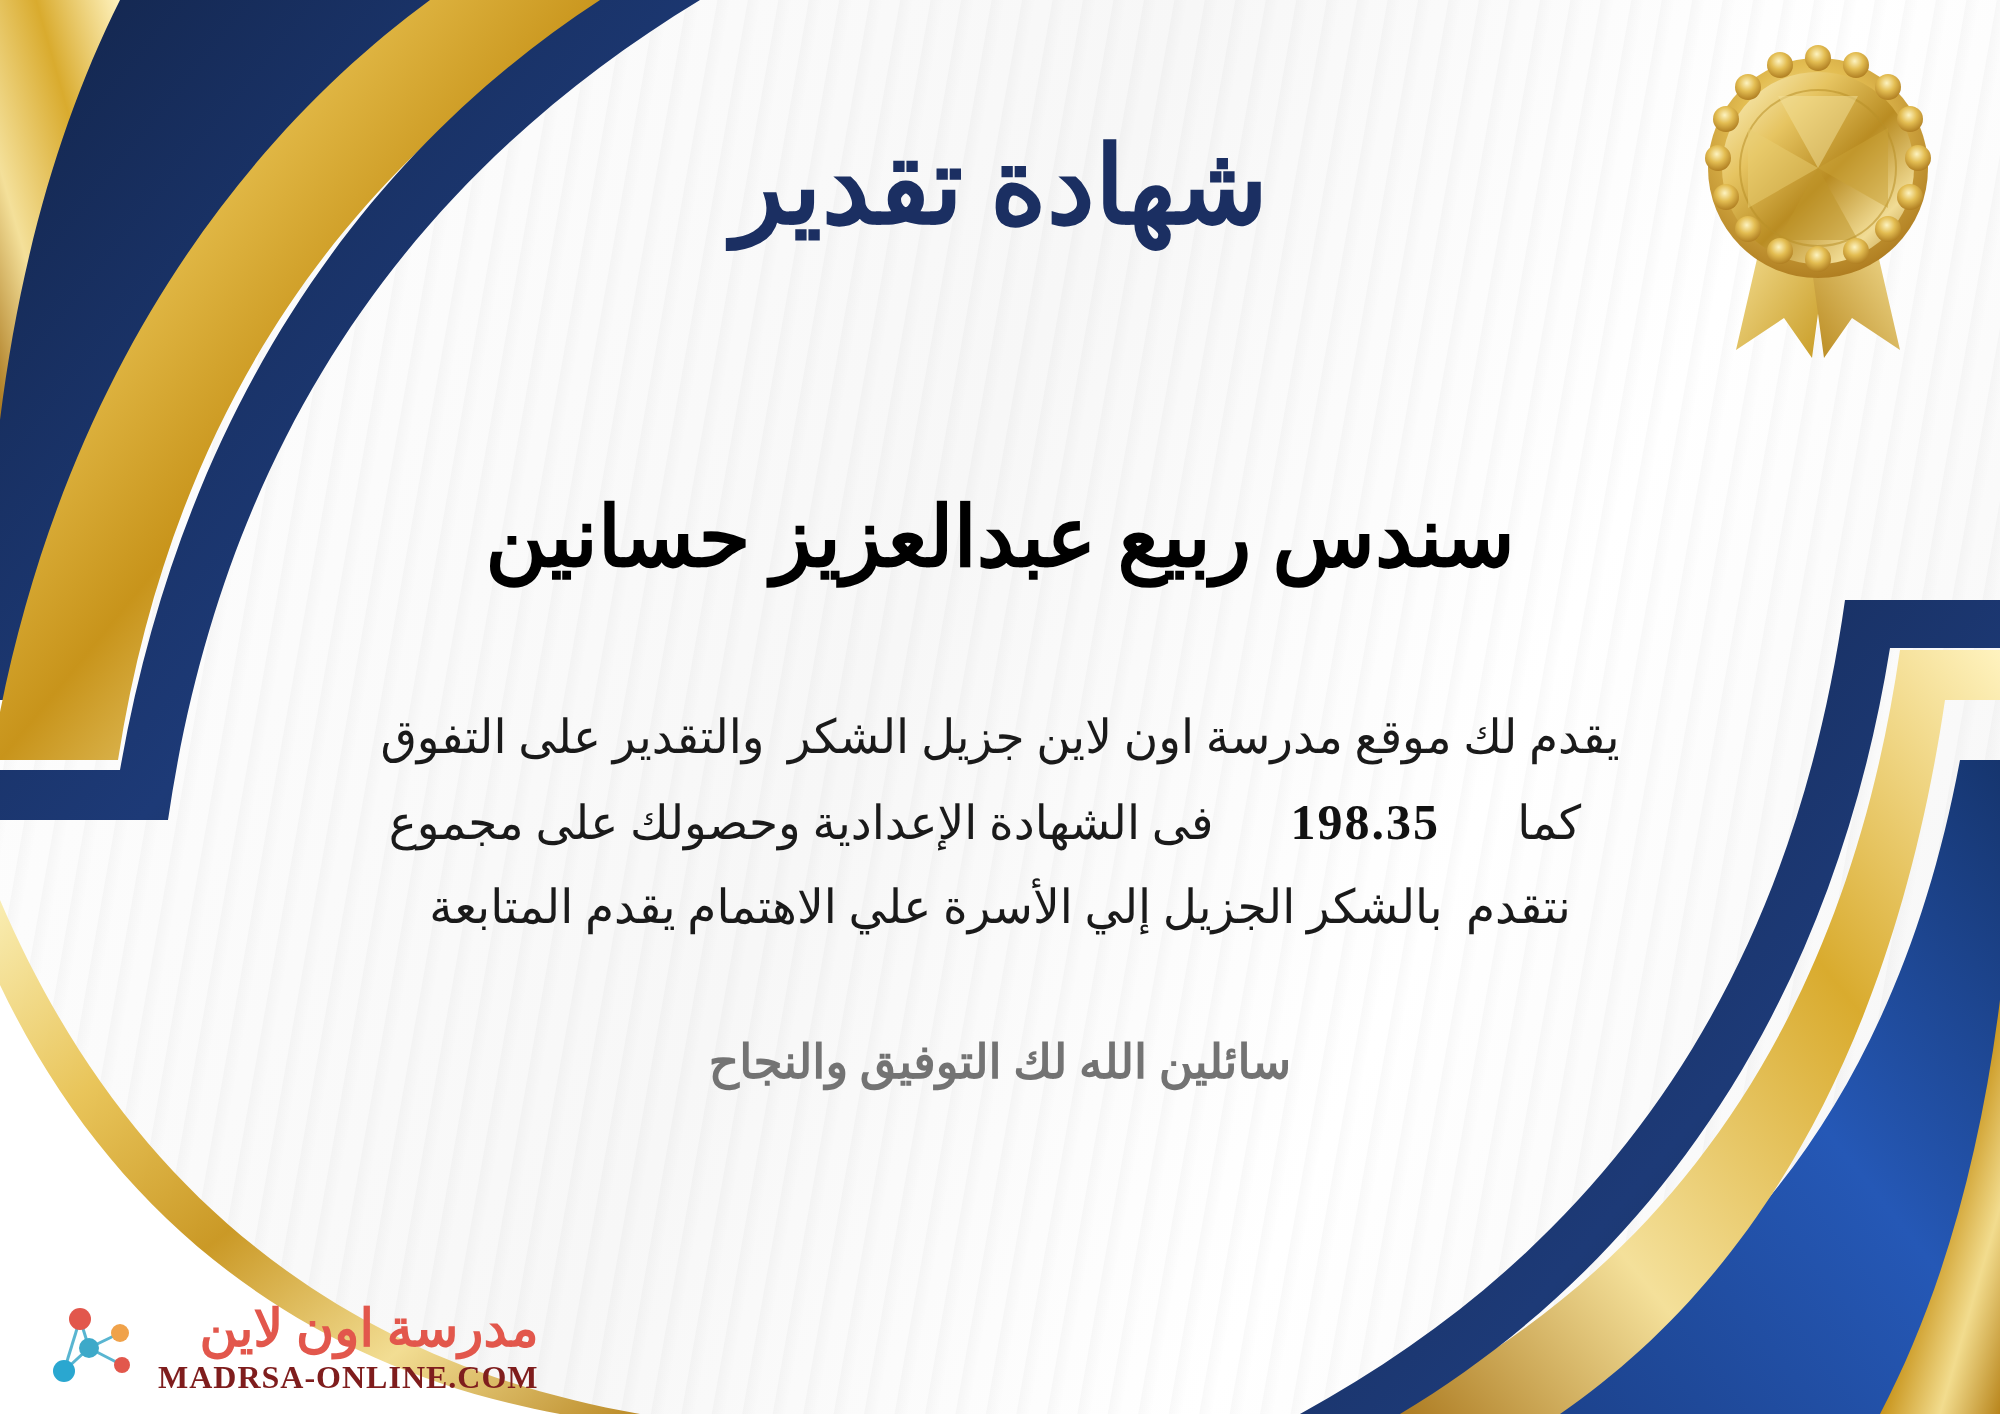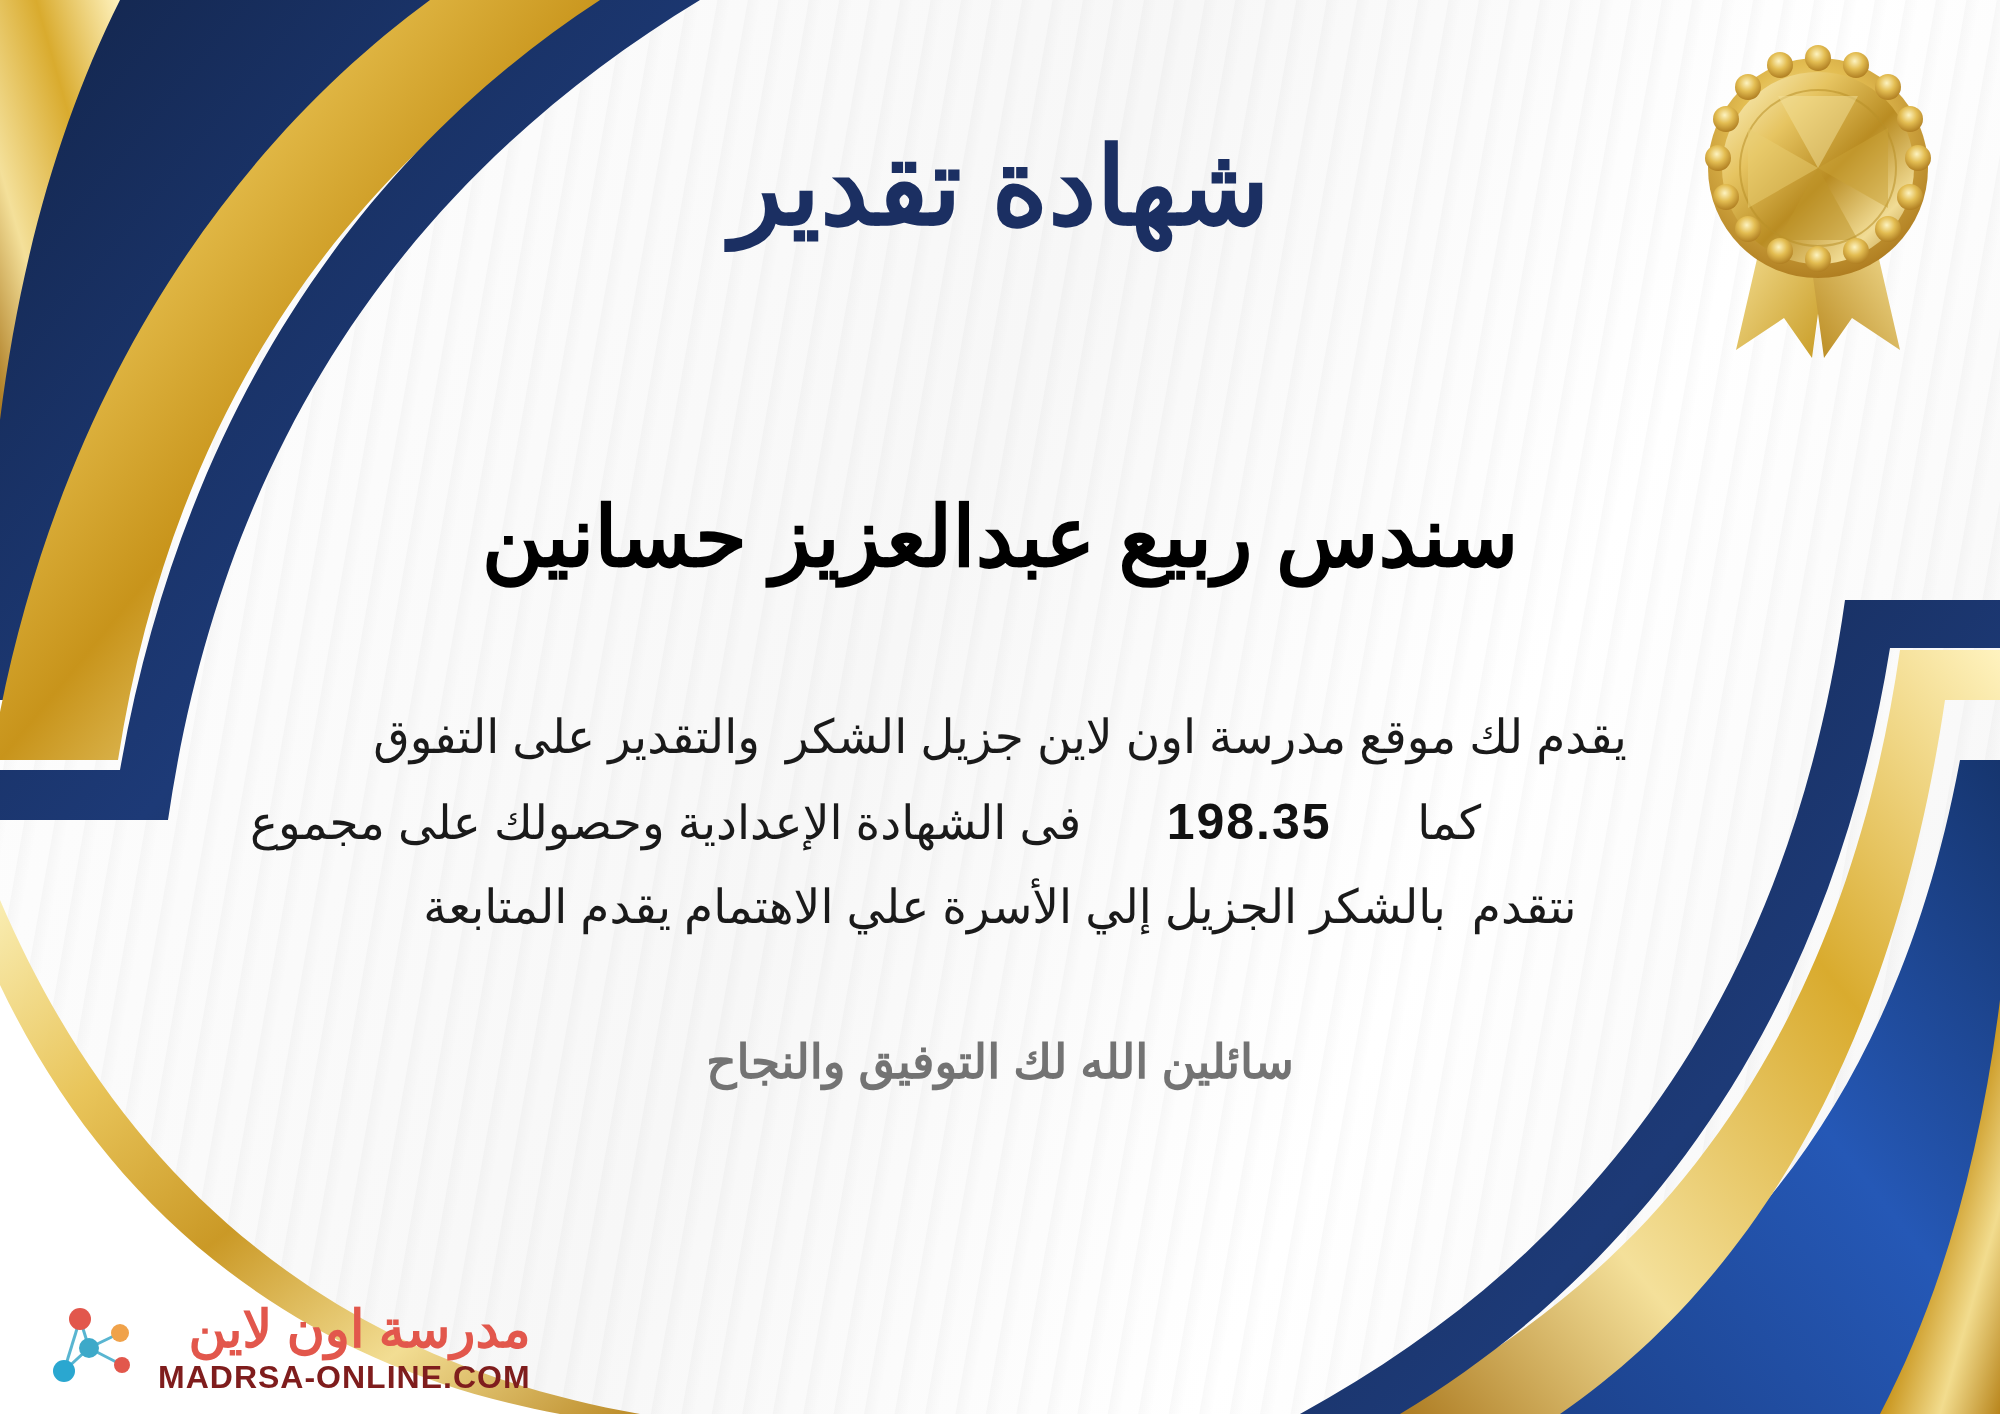--- a/index.html
+++ b/index.html
@@ -6,21 +6,21 @@
     margin: 0;
     padding: 0;
     background: #ffffff;
   }
   .page {
     position: relative;
     width: 2000px;
     height: 1414px;
     overflow: hidden;
     background: #ffffff;
-    font-family: Liberation Sans, sans-serif;
+    font-family: Liberation Serif, serif;
   }
 
   
   .paper {
     position: absolute;
     inset: 0;
     background:
       repeating-linear-gradient(
         100deg,
         rgba(0,0,0,0.000) 0px,
@@ -78,23 +78,23 @@
   }
 
   .body-line {
     display: block;
     white-space: pre-wrap;
   }
 
   .grade-line {
     display: flex;
     flex-direction: row-reverse;
-    justify-content: flex-start;
+    justify-content: center;
     align-items: baseline;
-    gap: 18px;
+    gap: 2px;
     flex-wrap: nowrap;
   }
   .grade-value {
     display: inline-block;
     min-width: 300px;
     text-align: center;
     font-size: 50px;
     font-weight: 700;
     color: #111111;
     letter-spacing: 2px;

